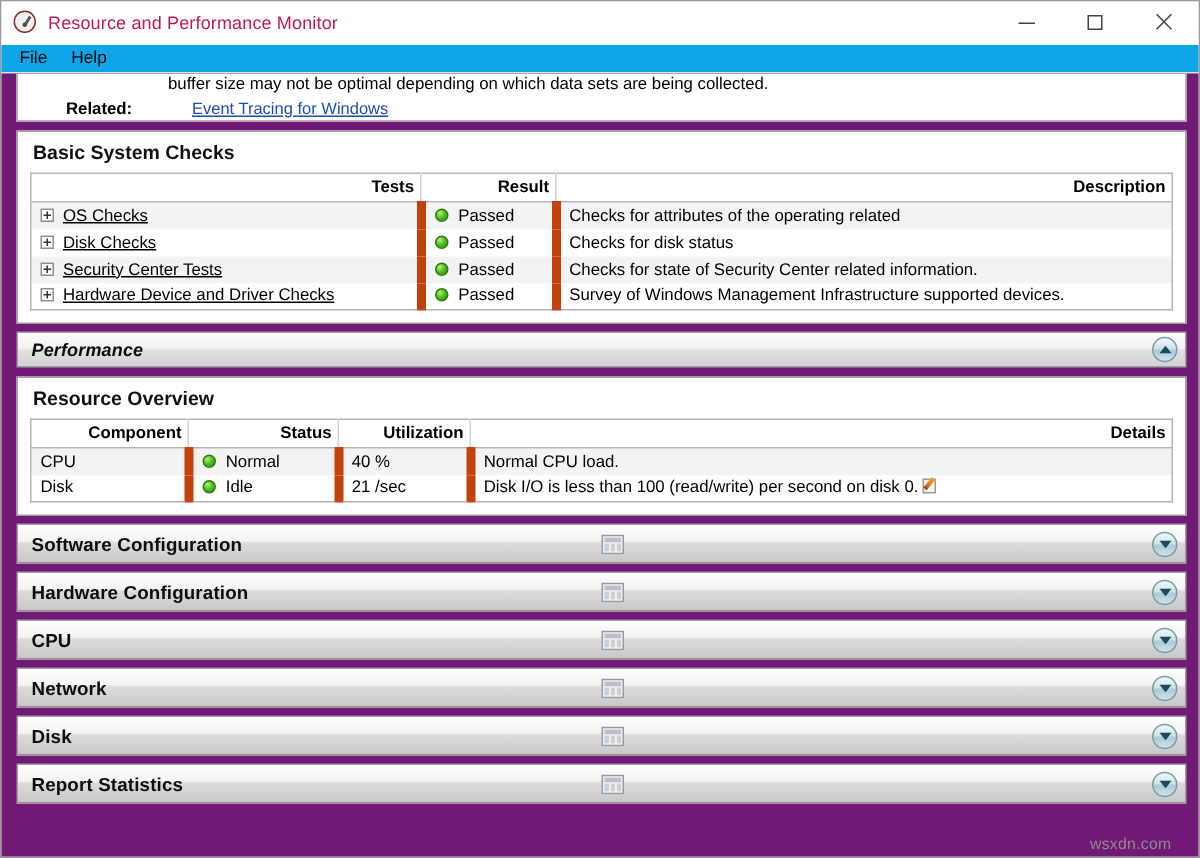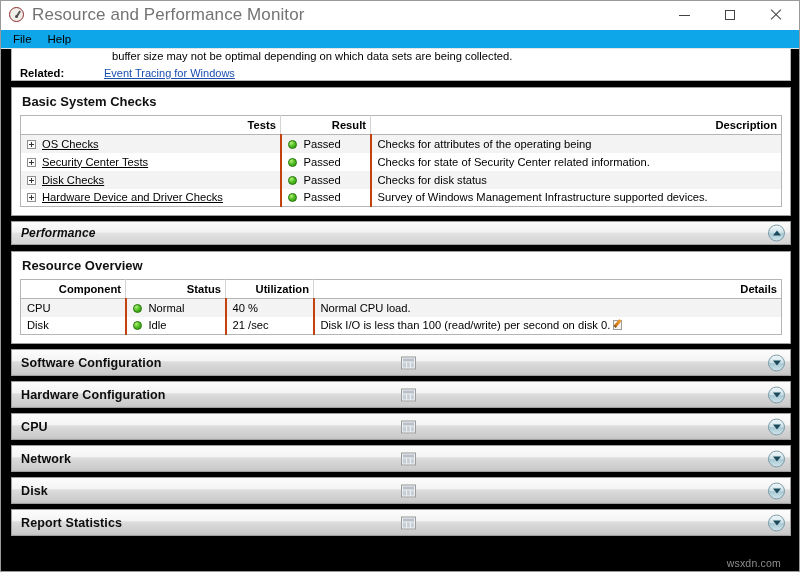--- a/index.html
+++ b/index.html
@@ -45,21 +45,21 @@
     background: #5a5a5a;
     transform: rotate(32deg);
     transform-origin: bottom center;
   }
   #app-icon .hub {
     position: absolute; left: 6px; top: 8px;
     width: 3px; height: 3px; border-radius: 50%;
     background: #4a4a4a;
   }
   #title-text {
-    font-size: 17px; color: #737373;
+    font-size: 12px; color: #be185d;
     letter-spacing: .1px;
     white-space: nowrap;
   }
   #win-buttons { margin-left: auto; display: flex; height: 29px; }
   .win-btn {
     width: 46px; height: 29px;
     display: flex; align-items: center; justify-content: center;
     color: #333; font-size: 13px;
     background: transparent;
   }
@@ -86,21 +86,21 @@
     font-size: 11.5px; color: #000;
     padding: 2px 8px 2px 6px;
     margin-right: 2px;
   }
 
   
   #content {
     flex: 1 1 auto;
     position: relative;
     overflow: hidden;
-    background: #000000;
+    background: #701a75;
     padding: 0 2px 0 2px;
   }
 
   
   #related-block {
     margin: 0 6px 0 8px;
     border-left: 1px solid #b6b6b6;
     border-right: 1px solid #b6b6b6;
     border-bottom: 1px solid #b6b6b6;
     background: #ffffff;
@@ -114,20 +114,21 @@
     padding-left: 100px;
     font-size: 11.2px;
     color: #000;
     line-height: 14px;
     padding-bottom: 2px;
   }
   .rel-label {
     width: 92px; flex: 0 0 92px;
     font-weight: bold; font-size: 11.2px;
     padding-left: 8px;
+    margin-left: 24px;
   }
   .rel-link {
     color: #1a4fb0;
     text-decoration: underline;
     font-size: 11px;
     cursor: pointer;
   }
 
   
   .panel {
@@ -217,21 +218,21 @@
     font-size: 11.2px;
     padding: 3px 4px 3px 6px;
     background: #ffffff;
     border-right: 1px solid #d3d3d3;
     border-bottom: 1px solid #b5b5b5;
     white-space: nowrap;
   }
   table.rpt thead th:last-child { border-right: none; }
   table.rpt tbody td {
     padding: 2px 4px 2px 6px;
-    border-right: 2px solid #c2410c;
+    border-right: 6px solid #c2410c;
     vertical-align: middle;
     white-space: nowrap;
     height: 18px;
   }
   table.rpt tbody td:last-child { border-right: none; }
   table.rpt tbody tr:nth-child(odd)  { background: #f3f3f3; }
   table.rpt tbody tr:nth-child(even) { background: #ffffff; }
 
   .expander {
     display: inline-block;
@@ -342,31 +343,31 @@
           <tr>
             <th style="width:260px">Tests</th>
             <th style="width:90px">Result</th>
             <th>Description</th>
           </tr>
         </thead>
         <tbody>
           <tr>
             <td><span class="expander"></span><span class="test-link">OS Checks</span></td>
             <td><span class="dot green"></span><span>Passed</span></td>
-            <td>Checks for attributes of the operating being</td>
+            <td>Checks for attributes of the operating related</td>
+          </tr>
+          <tr>
+            <td><span class="expander"></span><span class="test-link">Disk Checks</span></td>
+            <td><span class="dot green"></span><span>Passed</span></td>
+            <td>Checks for disk status</td>
           </tr>
           <tr>
             <td><span class="expander"></span><span class="test-link">Security Center Tests</span></td>
             <td><span class="dot green"></span><span>Passed</span></td>
             <td>Checks for state of Security Center related information.</td>
-          </tr>
-          <tr>
-            <td><span class="expander"></span><span class="test-link">Disk Checks</span></td>
-            <td><span class="dot green"></span><span>Passed</span></td>
-            <td>Checks for disk status</td>
           </tr>
           <tr>
             <td><span class="expander"></span><span class="test-link">Hardware Device and Driver Checks</span></td>
             <td><span class="dot green"></span><span>Passed</span></td>
             <td>Survey of Windows Management Infrastructure supported devices.</td>
           </tr>
         </tbody>
       </table>
     </div>
 

